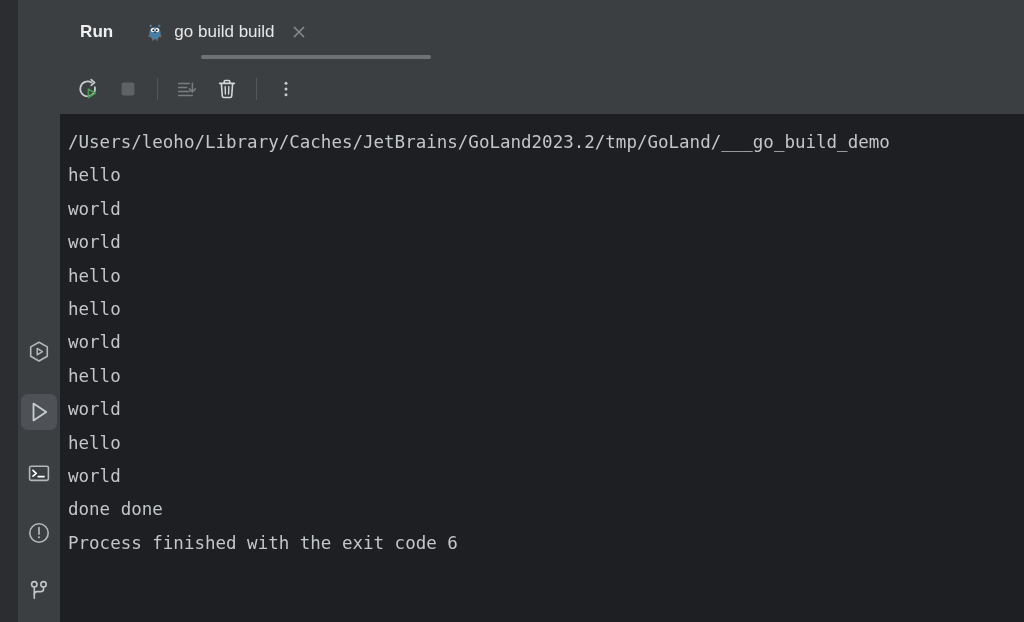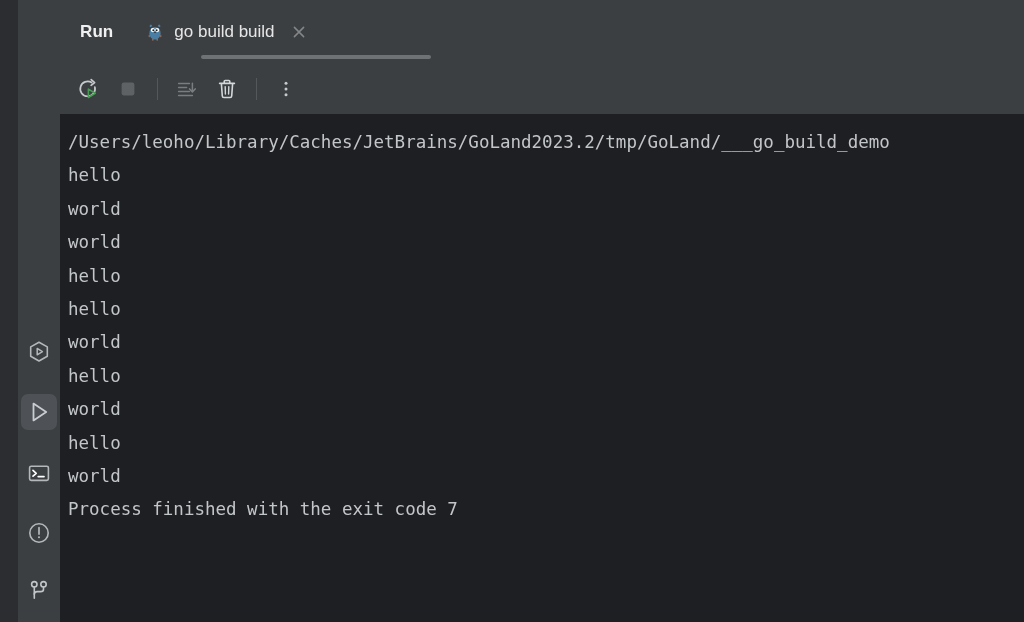--- a/index.html
+++ b/index.html
@@ -319,18 +319,19 @@
       <div class="console-line">hello</div>
       <div class="console-line">world</div>
       <div class="console-line">world</div>
       <div class="console-line">hello</div>
       <div class="console-line">hello</div>
       <div class="console-line">world</div>
       <div class="console-line">hello</div>
       <div class="console-line">world</div>
       <div class="console-line">hello</div>
       <div class="console-line">world</div>
+      <div class="console-line">done done</div>
       <div class="console-line blank"></div>
-      <div class="console-line">Process finished with the exit code 7</div>
+      <div class="console-line">Process finished with the exit code 6</div>
     </div>
 
   </div>
 </div>
 
 </body></html>

